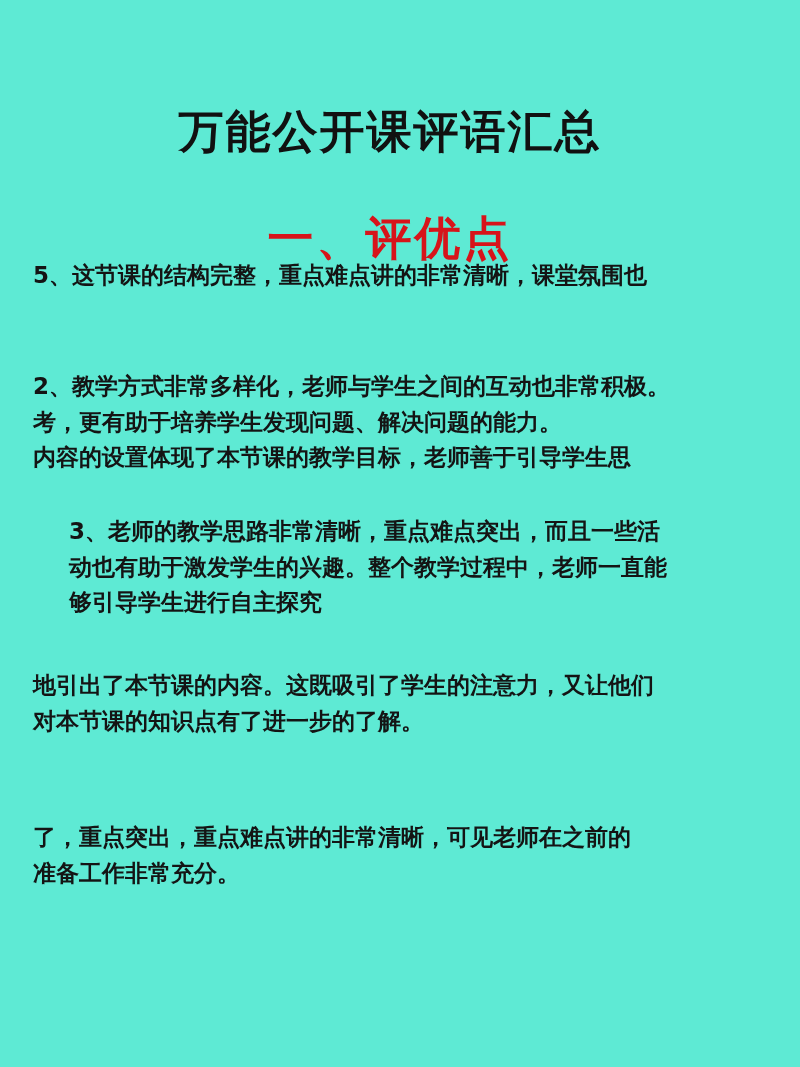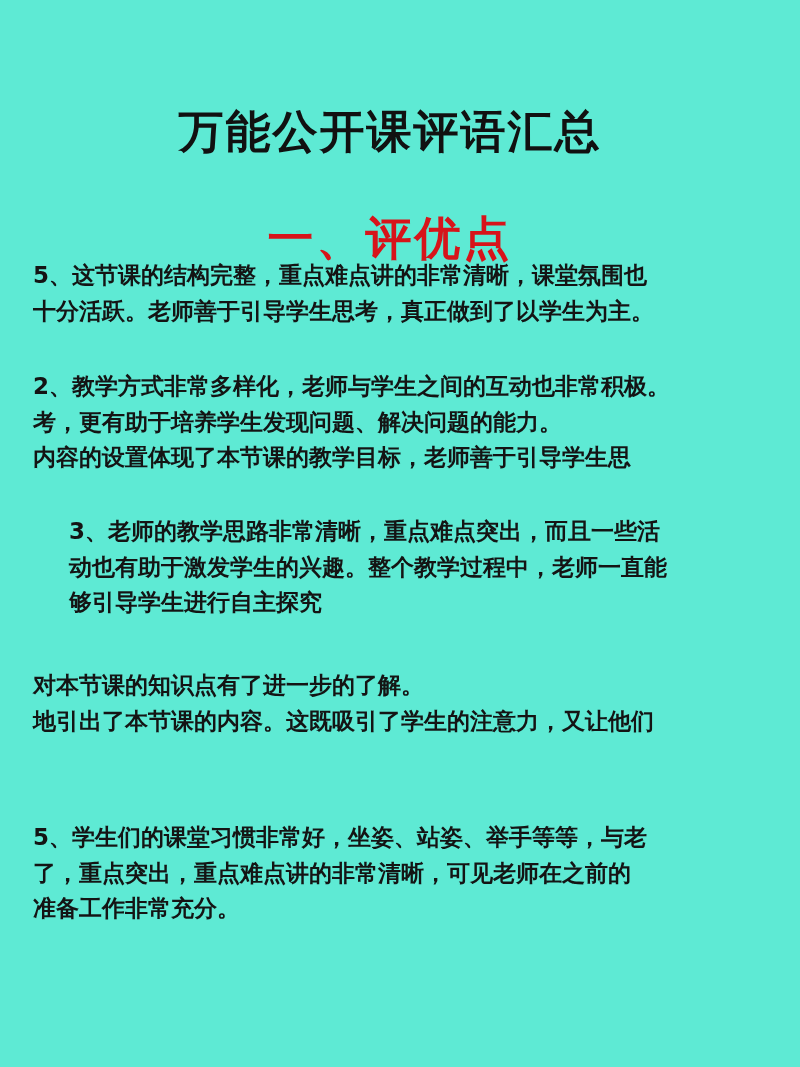--- a/index.html
+++ b/index.html
@@ -74,40 +74,38 @@
 <div class="page">
 
   <h1 class="title">万能公开课评语汇总</h1>
 
   <h2 class="section-heading" style="color:#d7141a;">一、评优点</h2>
 
   <div class="items">
 
     <p class="item item-1">
       <span class="line">5、这节课的结构完整，重点难点讲的非常清晰，课堂氛围也</span>
-      <span class="line">十分活跃。老师善于引导学生思考，真正做到了以学生为主。</span>
     </p>
 
     <p class="item item-2">
       <span class="line">2、教学方式非常多样化，老师与学生之间的互动也非常积极。</span>
       <span class="line">考，更有助于培养学生发现问题、解决问题的能力。</span>
       <span class="line">内容的设置体现了本节课的教学目标，老师善于引导学生思</span>
     </p>
 
     <p class="item item-3">
       <span class="line">3、老师的教学思路非常清晰，重点难点突出，而且一些活</span>
       <span class="line">动也有助于激发学生的兴趣。整个教学过程中，老师一直能</span>
       <span class="line">够引导学生进行自主探究</span>
     </p>
 
     <p class="item item-4">
+      <span class="line">地引出了本节课的内容。这既吸引了学生的注意力，又让他们</span>
       <span class="line">对本节课的知识点有了进一步的了解。</span>
-      <span class="line">地引出了本节课的内容。这既吸引了学生的注意力，又让他们</span>
     </p>
 
     <p class="item item-5">
-      <span class="line">5、学生们的课堂习惯非常好，坐姿、站姿、举手等等，与老</span>
       <span class="line">了，重点突出，重点难点讲的非常清晰，可见老师在之前的</span>
       <span class="line">准备工作非常充分。</span>
     </p>
 
   </div>
 </div>
 
 </body></html>

